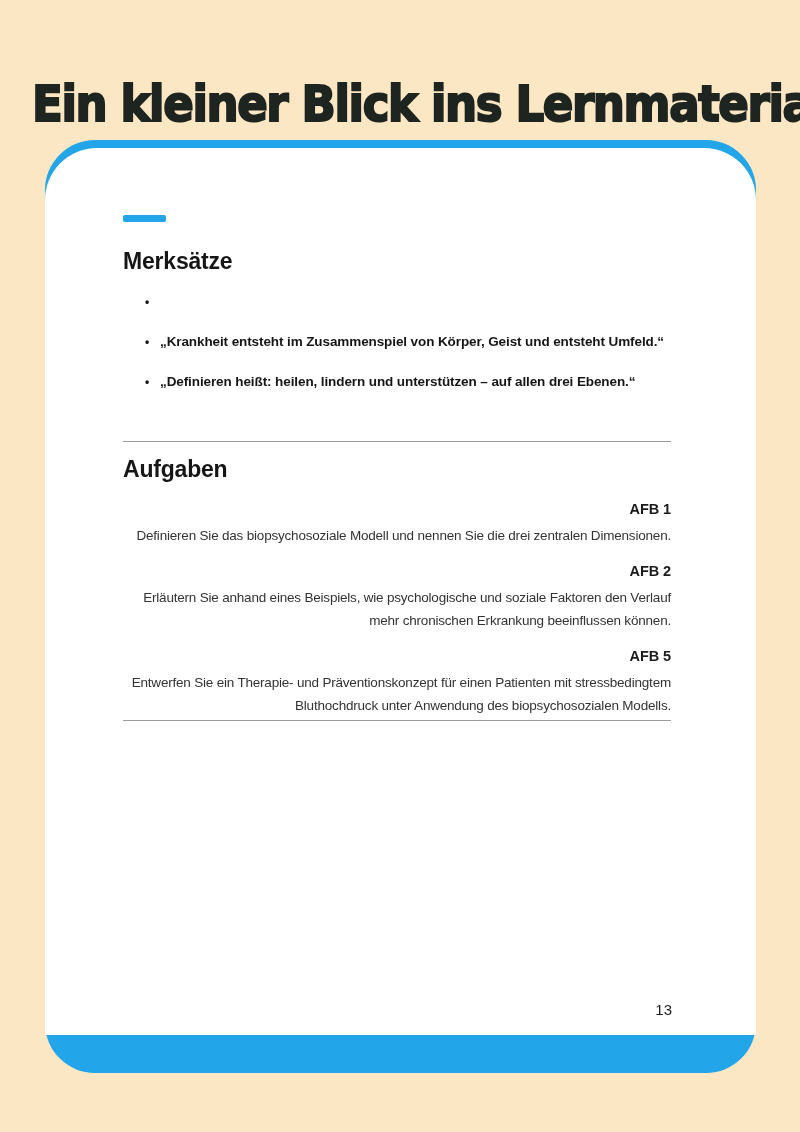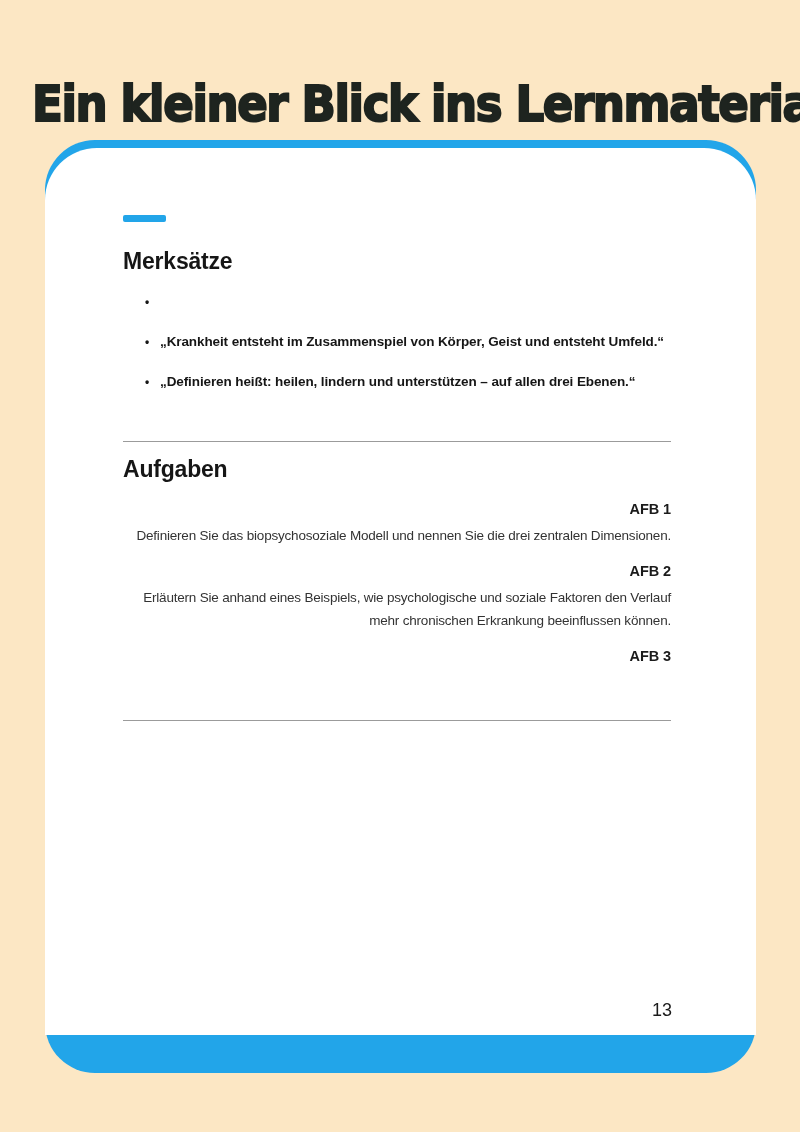--- a/index.html
+++ b/index.html
@@ -126,21 +126,21 @@
     font-weight: normal;
     color: #333333;
     letter-spacing: -0.2px;
   }
   .single-line { white-space: nowrap; }
 
   
   .page-number {
     position: absolute;
     top: 853px; right: 84px;
-    font-size: 18px;
+    font-size: 15px;
     line-height: 18px;
     color: #1b1b1b;
   }
 </style>
 </head>
 <body>
 
 <h1 class="page-title">Ein kleiner Blick ins Lernmaterial:</h1>
 
 <div class="card">
@@ -171,21 +171,22 @@
     <div class="task-list">
       <div class="task-block">
         <p class="task-label">AFB 1</p>
         <p class="task-text single-line">Definieren Sie das biopsychosoziale Modell und nennen Sie die drei zentralen Dimensionen.</p>
       </div>
       <div class="task-block">
         <p class="task-label">AFB 2</p>
         <p class="task-text">Erläutern Sie anhand eines Beispiels, wie psychologische und soziale Faktoren den Verlauf mehr chronischen Erkrankung beeinflussen können.</p>
       </div>
       <div class="task-block">
-        <p class="task-label">AFB 3</p>
+        <p class="task-label">AFB 5</p>
+        <p class="task-text">Entwerfen Sie ein Therapie- und Präventionskonzept für einen Patienten mit stressbedingtem Bluthochdruck unter Anwendung des biopsychosozialen Modells.</p>
       </div>
     </div>
 
     <hr class="divider divider-2">
 
     <span class="page-number">13</span>
   </div>
 </div>
 
 </body></html>

